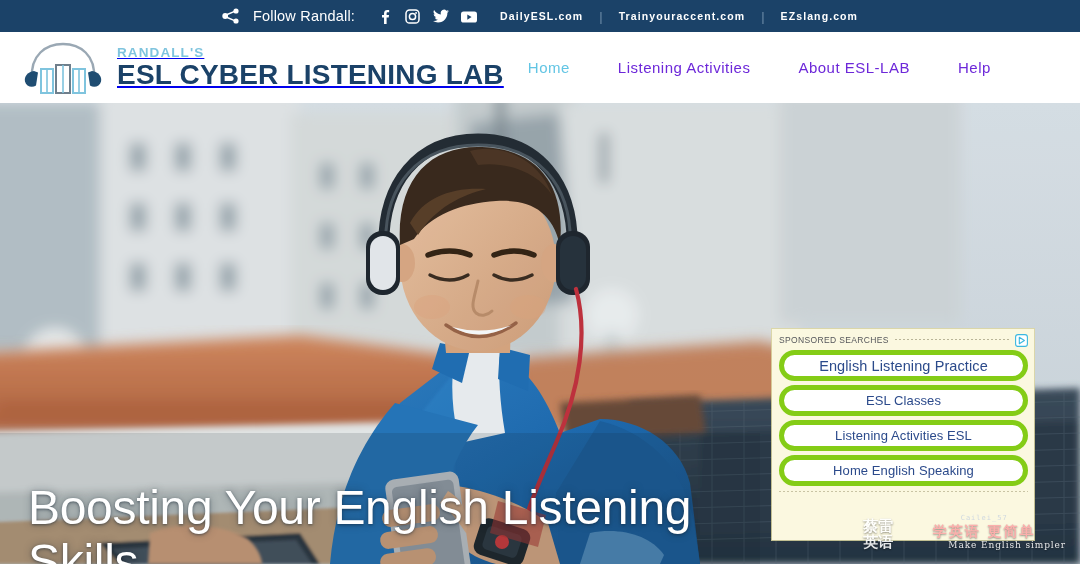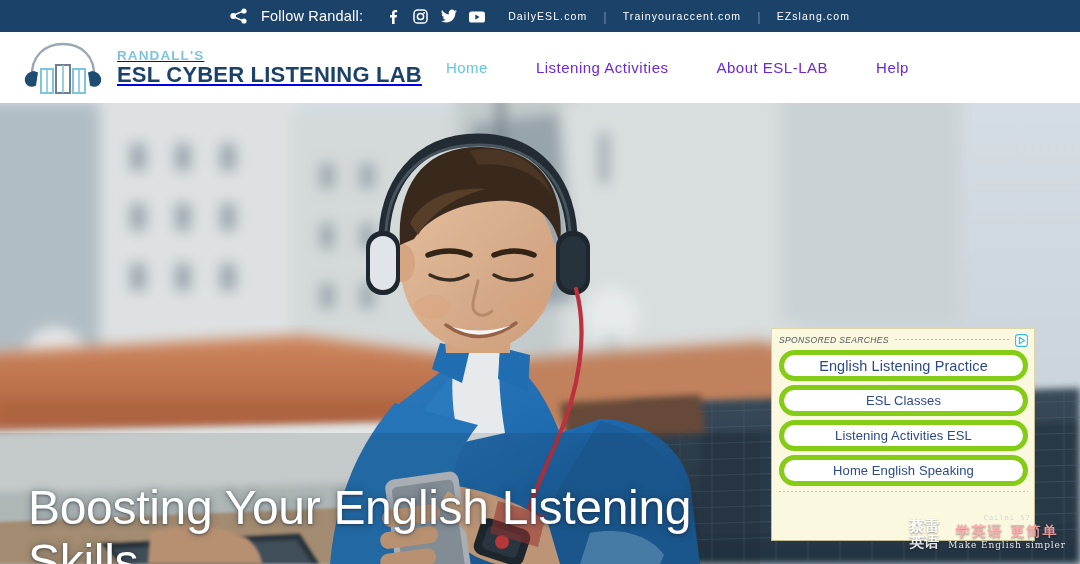--- a/index.html
+++ b/index.html
@@ -20,21 +20,21 @@
   .topbar-inner{ display:flex; align-items:center; gap:4px; }
   .share-icon{ width:18px; height:16px; margin-right:9px; display:block; }
   .follow-label{
     color:#ffffff; font-size:14.5px; font-weight:400; letter-spacing:0.2px;
     margin-right:18px; white-space:nowrap;
   }
   .social-icons{ display:flex; align-items:center; gap:13px; margin-right:20px; }
   .social-icons .si{ display:block; width:15px; height:15px; }
   .tb-links{ display:flex; align-items:center; }
   .tb-link{
-    color:#ffffff; font-size:10.5px; font-weight:400; letter-spacing:1.1px;
+    color:#ffffff; font-size:10.5px; font-weight:700; letter-spacing:1.1px;
     text-decoration:none; white-space:nowrap;
   }
   .tb-sep{
     color:#6d8ca8; font-size:13px; font-weight:300;
     margin:0 16px; line-height:1;
   }
 
   
   .header{
     position:absolute; top:32px; left:0; width:908px; height:71px;
@@ -43,21 +43,21 @@
     padding:0 0 0 22px;
   }
   .brand{ display:flex; align-items:center; gap:13px; }
   .brand-mark{ width:82px; height:58px; display:block; flex:none; }
   .brand-text{ display:flex; flex-direction:column; justify-content:center; }
   .brand-top{
     color:#7fc4de; font-size:13.5px; font-weight:700; letter-spacing:1.1px;
     line-height:1.05; margin-bottom:1px;
   }
   .brand-main{
-    color:#1b4268; font-size:22px; font-weight:700; letter-spacing:0.2px;
+    color:#1b4268; font-size:28px; font-weight:700; letter-spacing:0.2px;
     line-height:1.02; white-space:nowrap;
   }
   .nav{ display:flex; align-items:center; gap:0; padding-right:17px; }
   .nav-item{
     font-size:15px; color:#6d28d9; text-decoration:none; white-space:nowrap;
     letter-spacing:0.5px; padding:0 24px; font-weight:400;
   }
   .nav-item.active{ color:#62c5e4; }
   .nav-item:last-child{ padding-right:0; margin-right:-12px; }
 
@@ -79,21 +79,20 @@
   .adbox{
     position:absolute; left:772px; top:226px; width:262px; height:211px;
     background:#fbf8e0;
     padding:4px 6px 4px 7px;
     box-shadow:0 0 0 1px rgba(220,214,160,.85);
   }
   .ad-head{ display:flex; align-items:center; height:13px; margin-bottom:4px; }
   .ad-head-label{
     font-size:8.5px; color:#55565a; letter-spacing:.35px; white-space:nowrap;
     font-family:"Liberation Sans", sans-serif;
-    font-style:italic;
   }
   .ad-head-rule{
     flex:1; height:1px; margin:0 5px 0 6px;
     background-image:linear-gradient(to right,#b9b598 0 2px, transparent 2px 4px);
     background-size:4px 1px; background-repeat:repeat-x;
   }
   .adchoices{ width:13px; height:13px; flex:none; display:block; }
   .ad-list{ display:flex; flex-direction:column; gap:4px; }
   .ad-item{
     height:31px; border-radius:16px; background:#ffffff;
@@ -128,20 +127,21 @@
   }
   .wm-cn{
     color:#fca5a5; font-size:14px; font-weight:700; line-height:1;
     letter-spacing:2px; font-family:"DejaVu Sans", sans-serif;
     text-shadow:0 1px 2px rgba(0,0,0,.5);
   }
   .wm-en{
     color:#ffffff; font-size:9px; letter-spacing:.9px; line-height:1;
     margin-top:3px; font-family:"DejaVu Serif", serif;
     text-shadow:0 1px 2px rgba(0,0,0,.5);
+    margin-left:46px;
   }
 </style>
 </head>
 <body>
 
 <div class="page">
 
   <div class="topbar">
     <div class="topbar-inner">
 

